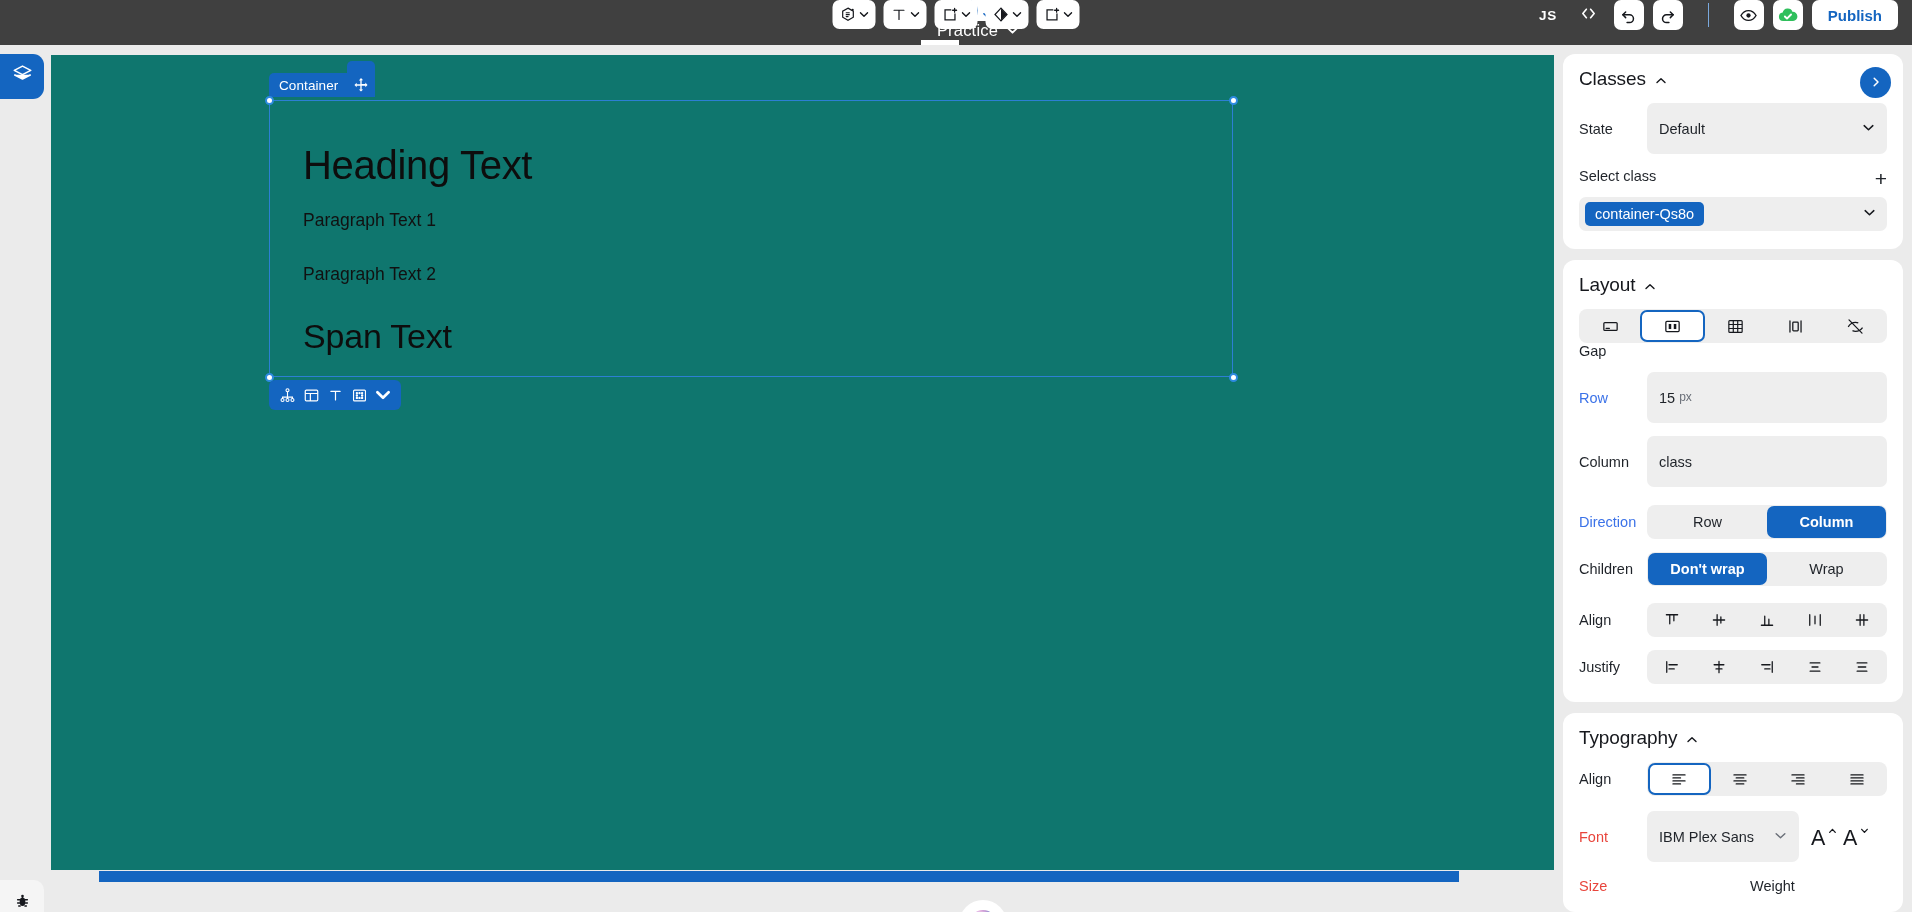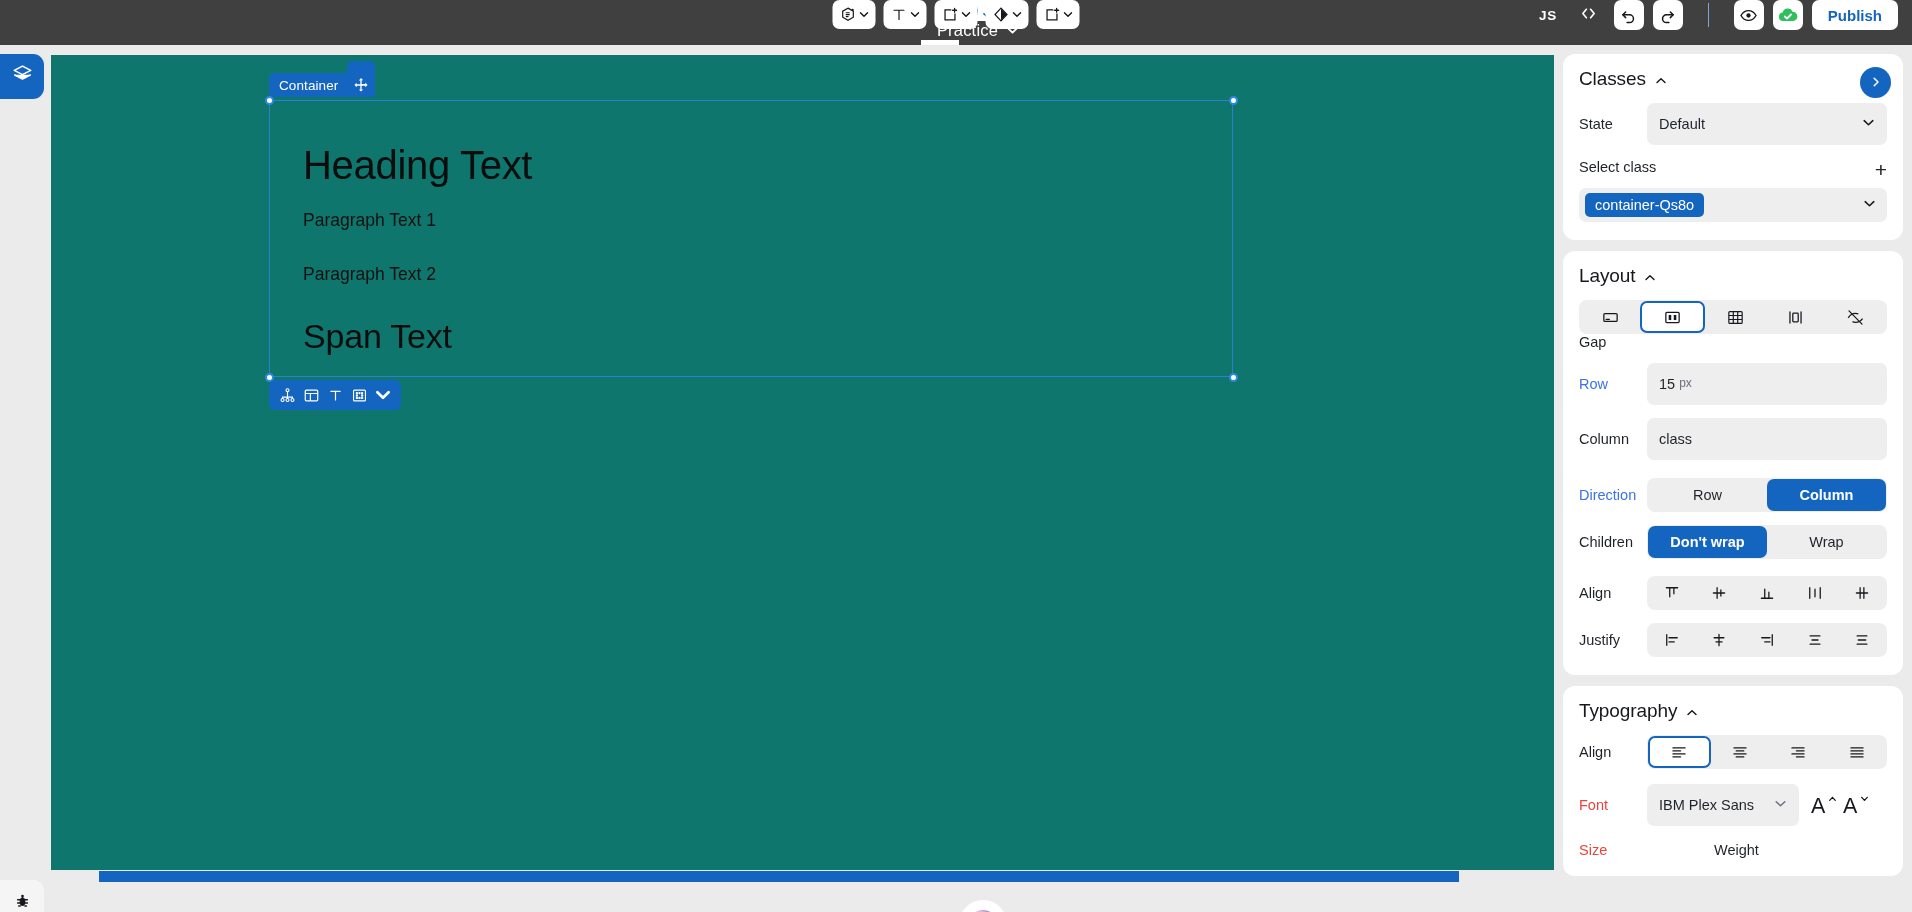--- a/index.html
+++ b/index.html
@@ -209,21 +209,21 @@
     cursor: pointer;
   }
 
   .row { display: flex; align-items: center; margin-top: 13px; }
   .row-label {
     width: 68px; flex: 0 0 68px; font-size: 14.5px; color: #1f2329;
   }
   .row-label.blue { color: #3b72e8; }
   .row-label.red  { color: #e8453c; }
   .field {
-    flex: 1; height: 42px; background: #eeeeee; border-radius: 7px;
+    flex: 1; height: 51px; background: #eeeeee; border-radius: 7px;
     display: flex; align-items: center; justify-content: space-between;
     padding: 0 12px; font-size: 14.5px; color: #1f2329; cursor: pointer;
   }
   .field .unit { color: #6a6f78; font-size: 12px; margin-left: 4px; }
   .field-val { display: flex; align-items: flex-start; }
 
   .select-class-row {
     display: flex; align-items: flex-start; justify-content: space-between;
     margin-top: 14px;
   }
@@ -750,19 +750,19 @@
           </svg>
       </span>
       <span style="margin-left:4px; display:flex; align-items:flex-start;">
         <svg width="28" height="26" viewBox="0 0 30 26">
             <text x="0" y="22" font-family="Liberation Sans, sans-serif" font-size="23" fill="#16181d">A</text>
             <path d="M20 4.8L23 8l3-3.2" stroke="#16181d" stroke-width="1.4" fill="none" stroke-linecap="round" stroke-linejoin="round"></path>
           </svg>
       </span>
     </div>
 
-    <div class="row" style="margin-top:16px;">
+    <div class="row" style="margin-top:16px;gap:36px;">
       <span class="row-label red" style="width:135px; flex:0 0 135px;">Size</span>
       <span class="row-label" style="width:auto;">Weight</span>
     </div>
   </div>
 
 </div>
 
 </body></html>

